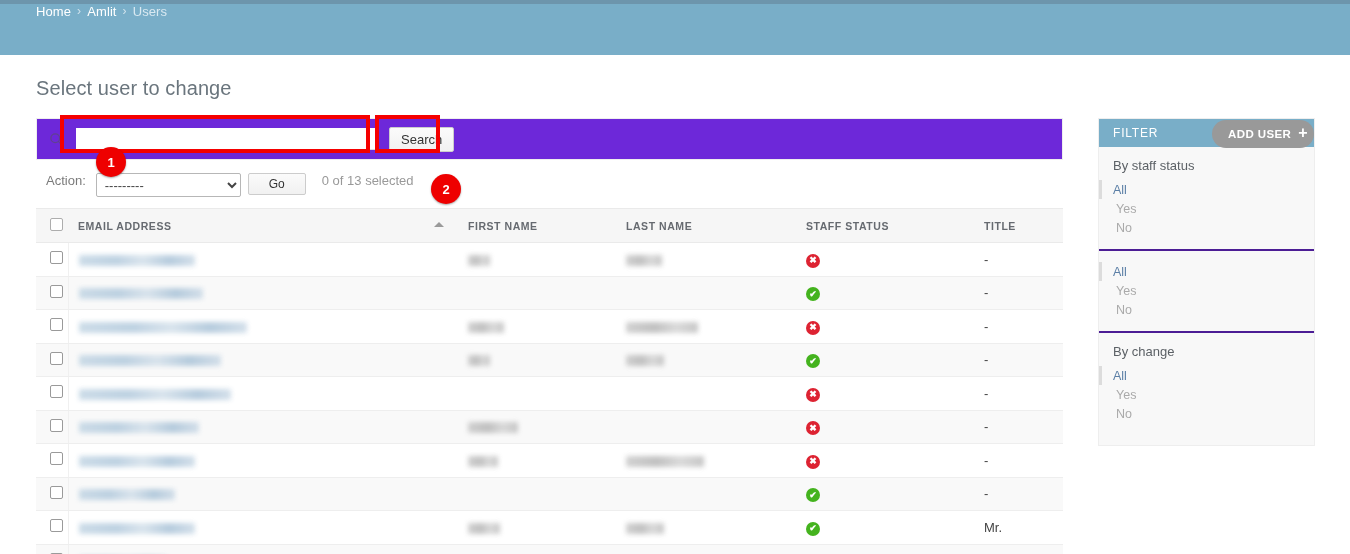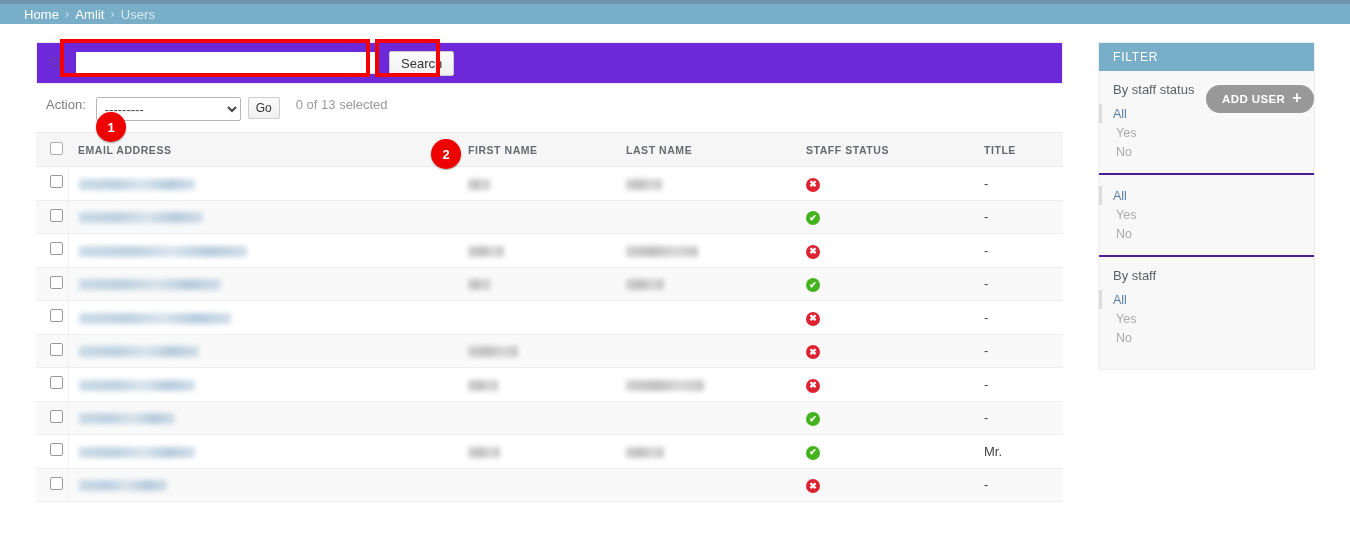--- a/index.html
+++ b/index.html
@@ -12,27 +12,26 @@
     -webkit-font-smoothing: antialiased;
   }
 
   
   #top-strip {
     height: 4px;
     background: #6d95ac;
     width: 100%;
   }
   #breadcrumbs {
-    height: 20px;
+    height: 51px;
     background: #79aec8;
     color: #ffffff;
     font-size: 13px;
     display: flex;
-    align-items: center;
-    padding-left: 24px;
+    padding-left: 36px;
     letter-spacing: .1px;
   }
   #breadcrumbs .crumb-link { color: #ffffff; text-decoration: none; }
   #breadcrumbs .crumb-sep { color: #cfe2ec; margin: 0 6px; font-size: 12px; }
   #breadcrumbs .crumb-current { color: #d9e9f1; }
 
   
   #content-wrap {
     position: relative;
     padding: 0 36px;
@@ -54,21 +53,21 @@
     right: 36px;
   }
   #add-user-button {
     display: inline-flex;
     align-items: center;
     gap: 7px;
     background: #999999;
     color: #ffffff;
     border: none;
     border-radius: 15px;
-    padding: 6px 12px 6px 16px;
+    padding: 6px 6px 6px 16px;
     font-size: 11.5px;
     font-weight: 700;
     letter-spacing: .4px;
     text-transform: uppercase;
     cursor: pointer;
     font-family: "Liberation Sans", sans-serif;
   }
   #add-user-button .plus-glyph {
     font-size: 16px;
     font-weight: 700;
@@ -173,21 +172,21 @@
     color: #444;
     font-family: "Liberation Sans", sans-serif;
     padding-left: 4px;
   }
   #action-go {
     margin-left: 7px;
     background: linear-gradient(#fbfbfb, #f1f1f1);
     border: 1px solid #cccccc;
     border-radius: 2px;
     font-size: 12px;
-    padding: 3px 7px;
+    padding: 3px 20px;
     color: #333;
     cursor: pointer;
     font-family: "Liberation Sans", sans-serif;
   }
   #action-counter { margin-left: 16px; color: #999999; font-size: 13px; }
 
   
   #result-table {
     width: 100%;
     border-collapse: collapse;
@@ -319,20 +318,21 @@
 <div id="breadcrumbs">
   <a class="crumb-link" href="#">Home</a>
   <span class="crumb-sep">›</span>
   <a class="crumb-link" href="#">Amlit</a>
   <span class="crumb-sep">›</span>
   <span class="crumb-current">Users</span>
 </div>
 
 <div id="content-wrap">
 
+  <h1 id="page-title">Select user to change</h1>
 
   <div id="object-tools">
     <button id="add-user-button">
       <span>ADD USER</span>
       <span class="plus-glyph">+</span>
     </button>
   </div>
 
   <div id="main-columns">
 
@@ -478,21 +478,21 @@
               <div class="filter-choice selected">All</div>
               <div class="filter-choice">Yes</div>
               <div class="filter-choice">No</div>
             </div>
             <div class="filter-group">
               <div class="filter-choice selected">All</div>
               <div class="filter-choice">Yes</div>
               <div class="filter-choice">No</div>
             </div>
             <div class="filter-group">
-              <div class="filter-group-title">By staff</div>
+              <div class="filter-group-title">By change</div>
               <div class="filter-choice selected">All</div>
               <div class="filter-choice">Yes</div>
               <div class="filter-choice">No</div>
             </div>
           </div>
       </div>
     </div>
 
   </div>
 

